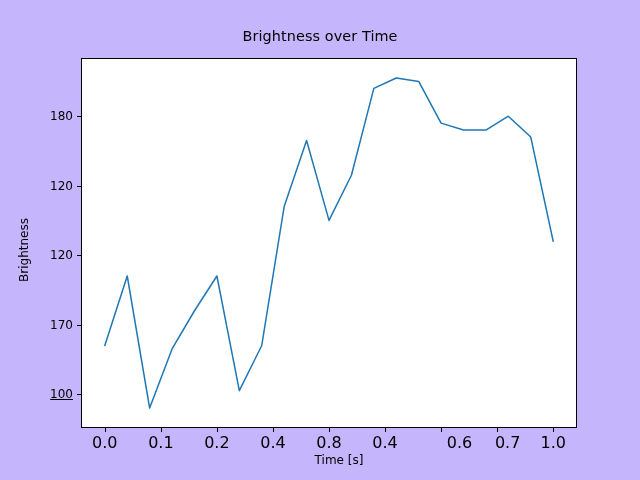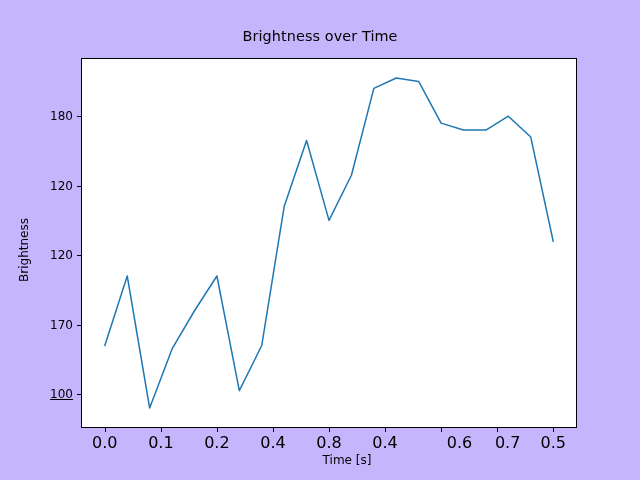--- a/index.html
+++ b/index.html
@@ -82,21 +82,21 @@
   }
   .xtick-mark {
     position: absolute;
     top: 428px;
     height: 4px;
     width: 0;
     border-left: 1.1px solid #000000;
   }
   #xlabel {
     position: absolute;
-    left: 99px;
+    left: 91px;
     top: 453px;
     width: 496px;
     text-align: center;
     font-size: 12px;
     color: #000000;
   }
   #ylabel {
     position: absolute;
     left: -76px;
     top: 243px;
@@ -137,21 +137,21 @@
     </div>
   <div id="xtick-labels">
       <div class="xtick-label" style="left: 104.819px;">0.0</div>
       <div class="xtick-label" style="left: 160.864px;">0.1</div>
       <div class="xtick-label" style="left: 216.91px;">0.2</div>
       <div class="xtick-label" style="left: 272.955px;">0.4</div>
       <div class="xtick-label" style="left: 329px;">0.8</div>
       <div class="xtick-label" style="left: 385.045px;">0.4</div>
       <div class="xtick-label" style="left: 441.09px; padding-left: 37px;">0.6</div>
       <div class="xtick-label" style="left: 497.136px; padding-left: 21px;">0.7</div>
-      <div class="xtick-label" style="left: 553.181px;">0.5</div>
+      <div class="xtick-label" style="left: 553.181px;">1.0</div>
     </div>
   <div id="xtick-marks">
       <div class="xtick-mark" style="left: 104.819px;"></div>
       <div class="xtick-mark" style="left: 160.864px;"></div>
       <div class="xtick-mark" style="left: 216.91px;"></div>
       <div class="xtick-mark" style="left: 272.955px;"></div>
       <div class="xtick-mark" style="left: 329px;"></div>
       <div class="xtick-mark" style="left: 385.045px;"></div>
       <div class="xtick-mark" style="left: 441.09px;"></div>
       <div class="xtick-mark" style="left: 497.136px;"></div>

